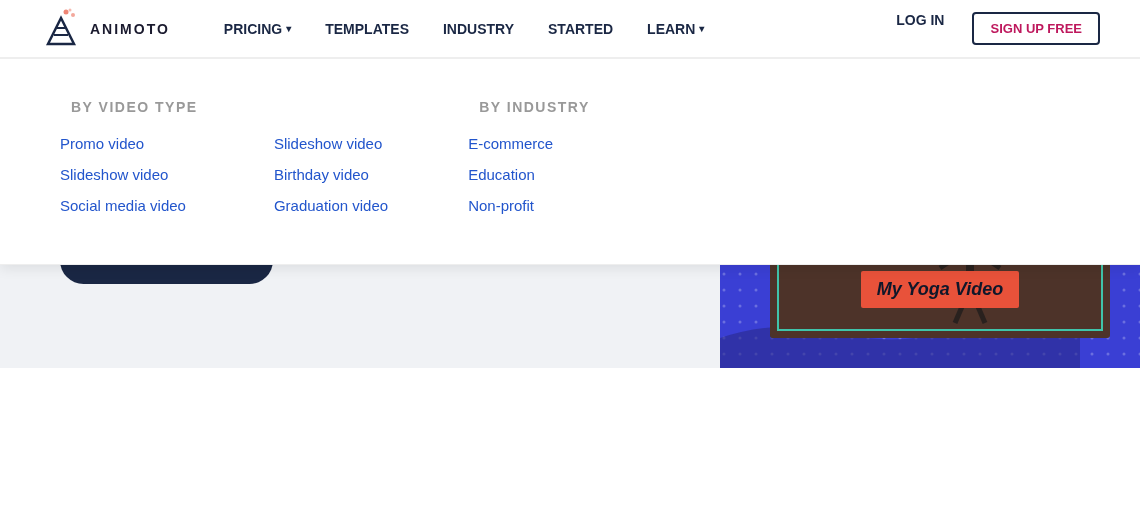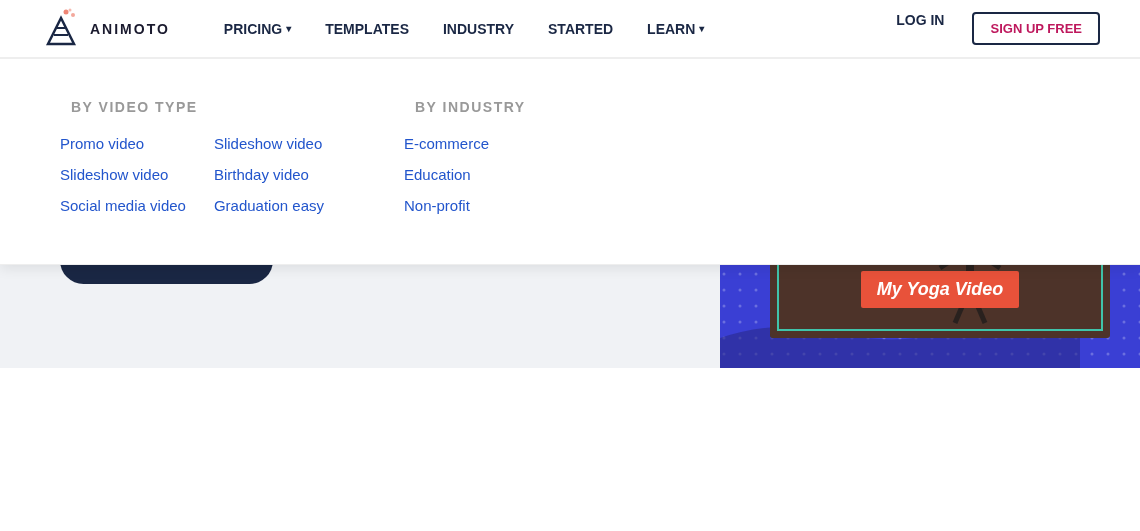--- a/index.html
+++ b/index.html
@@ -95,21 +95,21 @@
       font-size: 14px;
       font-weight: 700;
       letter-spacing: 1.5px;
       color: #999;
       margin-bottom: 20px;
       text-transform: uppercase;
       padding-left: 11px;
     }
     .dropdown-columns {
       display: flex;
-      gap: 28px;
+      gap: 88px;
     }
     .dropdown-col {
       display: flex;
       flex-direction: column;
       gap: 14px;
     }
     .dropdown-link {
       font-size: 15px;
       color: #2255cc;
       cursor: pointer;
@@ -189,21 +189,21 @@
       padding-bottom: 30px;
     }
     .video-yoga-bg {
       position: absolute;
       top: 0; left: 0; right: 0; bottom: 0;
       background: linear-gradient(135deg, #3a3035 0%, #5a4040 50%, #8a6060 100%);
     }
     .video-title-overlay {
       position: relative;
       background: #e8523a;
-      color: #ffffff;
+      color: #0f172a;
       font-size: 18px;
       font-weight: 700;
       padding: 8px 16px;
       font-style: italic;
       border-radius: 2px;
       text-align: center;
     }
   </style>
 </head>
 <body>
@@ -255,21 +255,21 @@
     <div class="dropdown-section-title">BY VIDEO TYPE</div>
     <div class="dropdown-columns">
       <div class="dropdown-col">
         <a class="dropdown-link">Promo video</a>
         <a class="dropdown-link">Slideshow video</a>
         <a class="dropdown-link">Social media video</a>
       </div>
       <div class="dropdown-col">
         <a class="dropdown-link">Slideshow video</a>
         <a class="dropdown-link">Birthday video</a>
-        <a class="dropdown-link">Graduation easy</a>
+        <a class="dropdown-link">Graduation video</a>
       </div>
     </div>
   </div>
 
   <div class="dropdown-section">
     <div class="dropdown-section-title">BY INDUSTRY</div>
     <div class="dropdown-columns">
       <div class="dropdown-col">
         <a class="dropdown-link">E-commerce</a>
         <a class="dropdown-link">Education</a>

